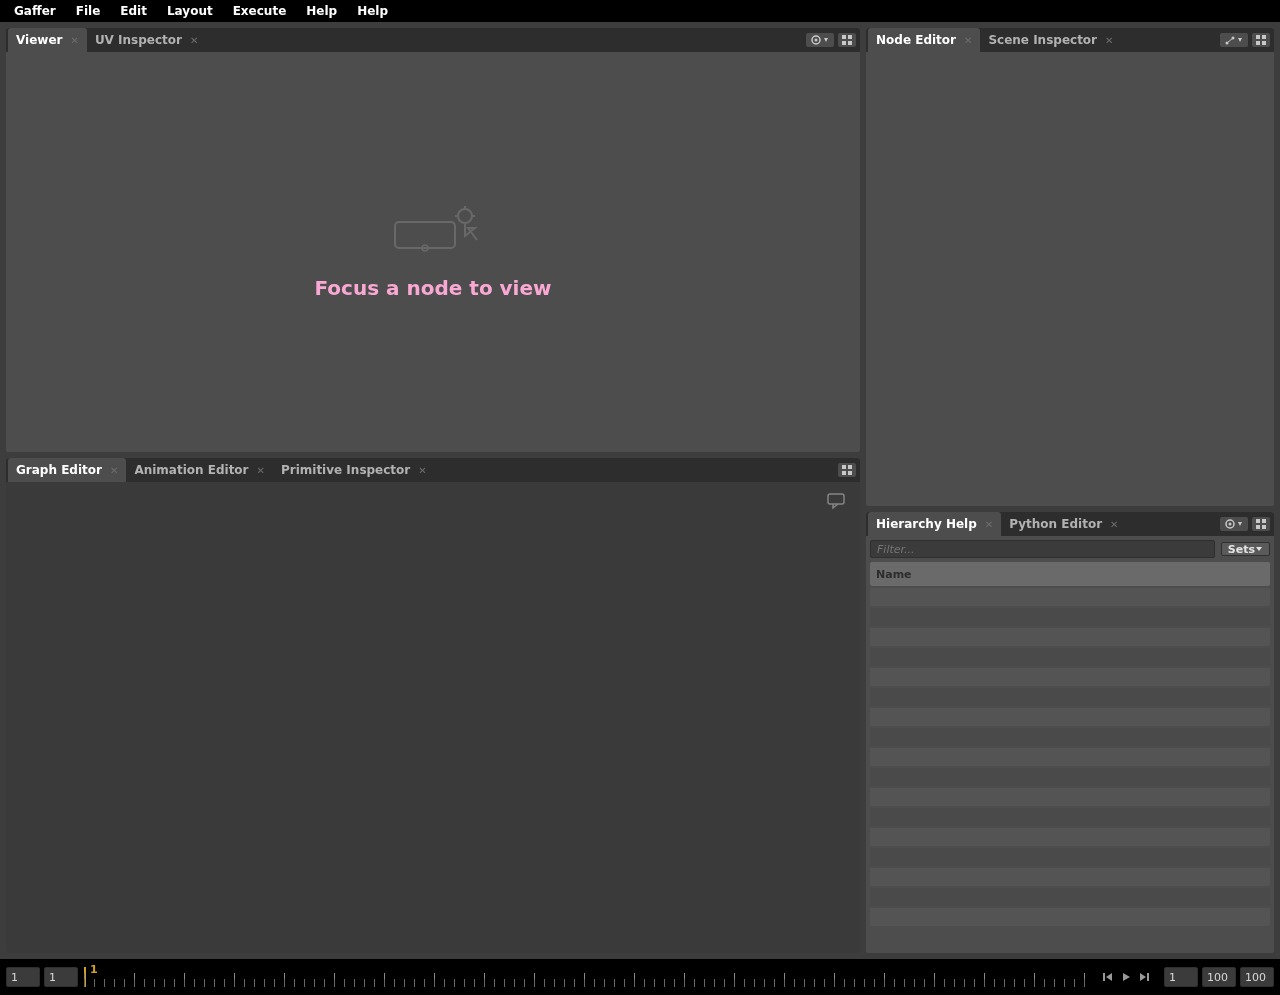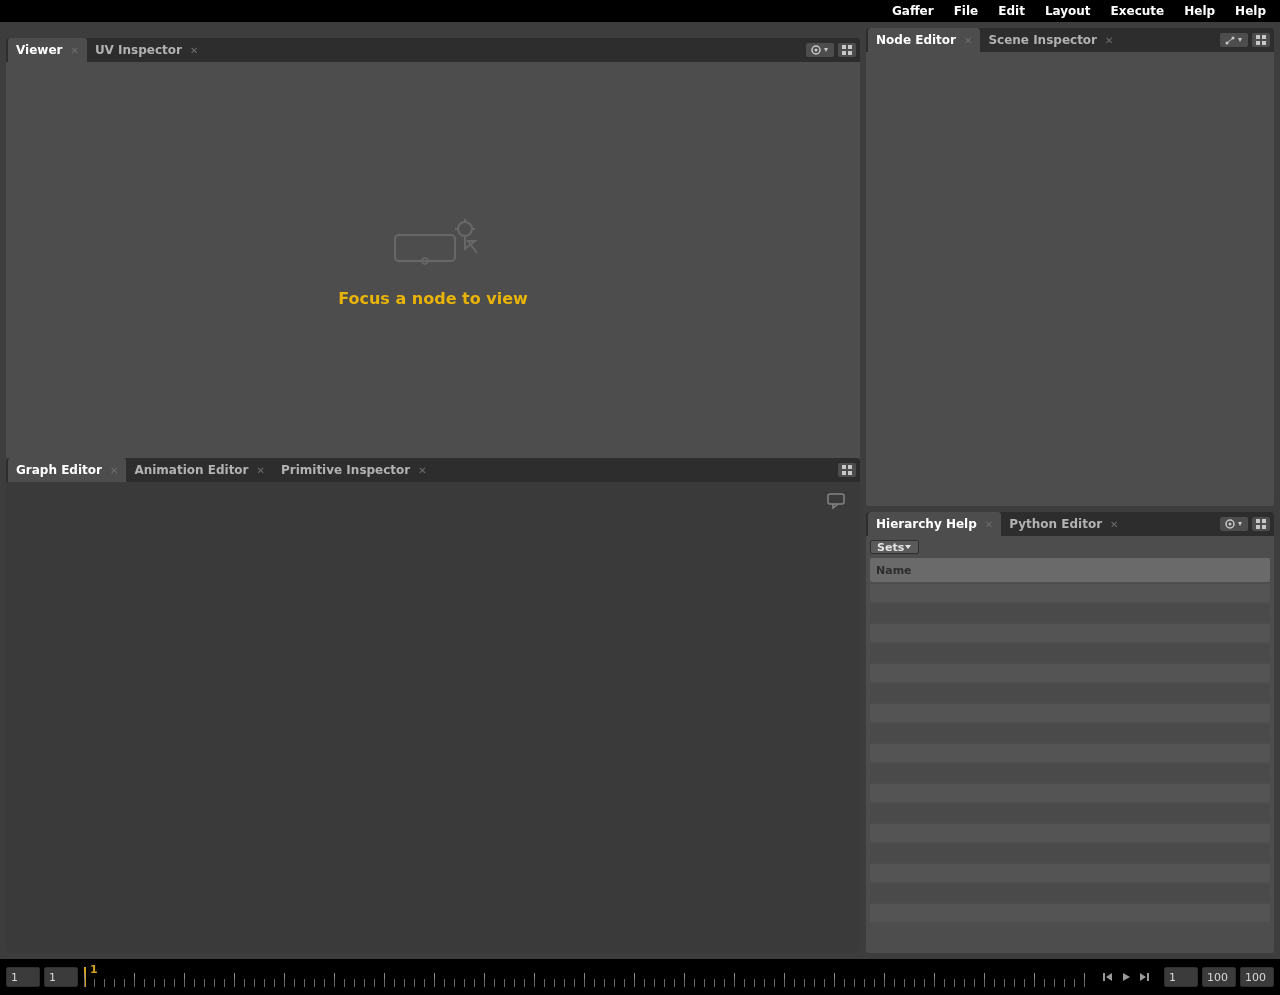--- a/index.html
+++ b/index.html
@@ -1,19 +1,19 @@
 <!DOCTYPE html>
 <html><head>
 <meta charset="utf-8">
 <style>
   * { margin: 0; padding: 0; box-sizing: border-box; font-family: "DejaVu Sans", "Segoe UI", Arial, sans-serif; }
   body { width: 1280px; height: 995px; background: #000; color: #d0d0d0; overflow: hidden; font-size: 12px; }
 
   
-  .menubar { height: 22px; background: #000; display: flex; align-items: center; padding: 0 4px; justify-content: flex-end; }
+  .menubar { height: 22px; background: #000; display: flex; align-items: center; padding: 0 4px; }
   .menubar .menu { color: #fff; font-weight: bold; font-size: 12px; padding: 0 10px; line-height: 22px; cursor: pointer; }
 
   
   .workarea { position: absolute; top: 22px; left: 0; right: 0; bottom: 36px; background: #3d3d3d; }
 
   
   .panel { position: absolute; background: #4d4d4d; border-radius: 3px; overflow: hidden; }
   .panel-head { height: 24px; background: #2d2d2d; display: flex; align-items: center; padding: 0 2px; }
   .panel-body { position: absolute; top: 24px; left: 0; right: 0; bottom: 0; background: #4d4d4d; }
 
@@ -24,21 +24,21 @@
 
   
   .panel-controls { margin-left: auto; display: flex; align-items: center; gap: 4px; padding-right: 2px; }
   .pc { width: 18px; height: 14px; background: #4d4d4d; border-radius: 2px; display: flex; align-items: center; justify-content: center; color: #c8c8c8; }
   .pc-wide { width: 28px; }
   .pc svg { display: block; }
 
   
   .viewer-ph { position: absolute; inset: 0; display: flex; flex-direction: column; align-items: center; justify-content: center; color: #6f6f6f; }
   .viewer-ph svg { opacity: 0.8; }
-  .viewer-ph .ph-text { margin-top: 18px; font-size: 16px; font-weight: bold; color: #eab308; }
+  .viewer-ph .ph-text { margin-top: 18px; font-size: 20px; font-weight: bold; color: #f9a8d4; }
 
   
   .bubble { position: absolute; top: 10px; right: 14px; color: #858585; }
 
   
   .hier-filter { display: flex; align-items: center; gap: 6px; padding: 4px 4px 2px; }
   .hier-filter input { flex: 1; background: #3b3b3b; border: 1px solid #2f2f2f; border-radius: 2px; height: 18px; padding: 0 6px; color: #c0c0c0; font-size: 11px; font-style: italic; }
   .hier-filter .sets-btn { background: #5a5a5a; border: 1px solid #2f2f2f; border-radius: 2px; height: 14px; padding: 0 6px; display: flex; align-items: center; color: #e4e4e4; font-weight: bold; font-size: 11px; }
   .hier-head { background: #6a6a6a; height: 24px; padding: 0 6px; display: flex; align-items: center; font-weight: bold; font-size: 11px; color: #2d2d2d; border-radius: 2px; margin: 2px 4px 2px; }
   .hier-rows { margin: 0 4px 4px; }
@@ -77,21 +77,21 @@
   <div class="menu">File</div>
   <div class="menu">Edit</div>
   <div class="menu">Layout</div>
   <div class="menu">Execute</div>
   <div class="menu">Help</div>
   <div class="menu">Help</div>
 </div>
 
 <div class="workarea">
 
-  <div class="panel" style="top:16px; left:6px; width:854px; height:424px;">
+  <div class="panel" style="top:6px; left:6px; width:854px; height:424px;">
     <div class="panel-head">
       <div class="tab active">
         <span>Viewer</span>
         <span class="x">✕</span>
       </div>
       <div class="tab">
         <span>UV Inspector</span>
         <span class="x">✕</span>
       </div>
       <div class="panel-controls">
@@ -219,20 +219,21 @@
               <rect x="1" y="1" width="4" height="4" fill="#c8c8c8"></rect>
               <rect x="7" y="1" width="4" height="4" fill="#c8c8c8"></rect>
               <rect x="1" y="7" width="4" height="4" fill="#c8c8c8"></rect>
               <rect x="7" y="7" width="4" height="4" fill="#c8c8c8"></rect>
             </svg>
         </div>
       </div>
     </div>
     <div class="panel-body">
       <div class="hier-filter">
+        <input placeholder="Filter..." style="">
         <div class="sets-btn">
           <span>Sets</span>
           <svg width="8" height="8">
               <path d="M1 2 L7 2 L4 6 Z" fill="#e4e4e4"></path>
             </svg>
         </div>
       </div>
       <div class="hier-head">
         <span>Name</span>
       </div>

